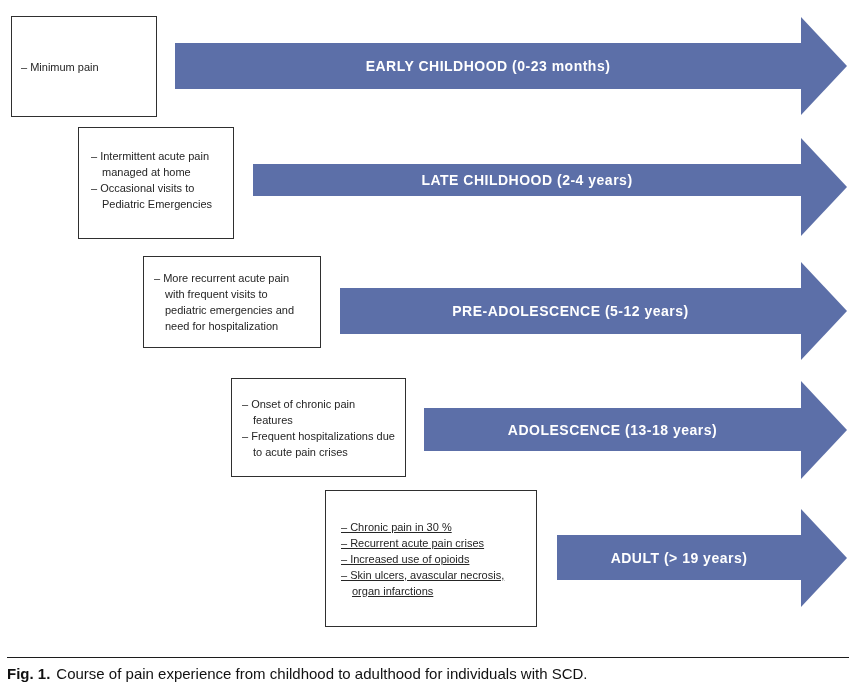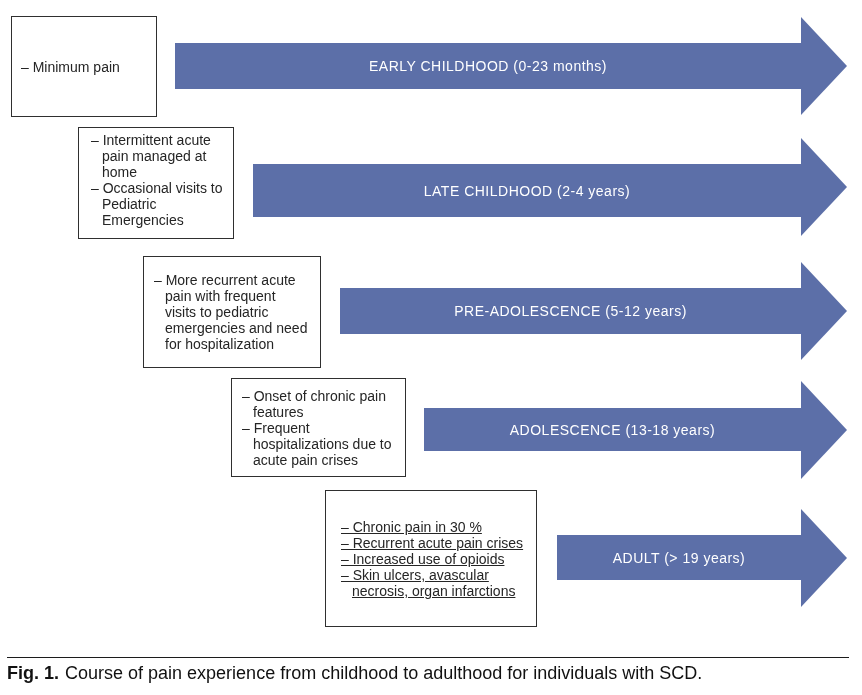--- a/index.html
+++ b/index.html
@@ -15,38 +15,38 @@
     background: #ffffff;
     overflow: hidden;
   }
   .note-box {
     position: absolute;
     background: #ffffff;
     border: 1px solid #2f2f2f;
     display: flex;
     flex-direction: column;
     justify-content: center;
-    font-size: 14px;
+    font-size: 11px;
     line-height: 16px;
     color: #252525;
   }
   .note {
     padding-left: 11px;
     text-indent: -11px;
   }
   .arrow-body {
     position: absolute;
     background: var(--arrow-fill, #5c6fa8);
     display: flex;
     align-items: center;
     justify-content: center;
   }
   .arrow-label {
     color: var(--arrow-label-color, #ffffff);
-    font-weight: normal;
+    font-weight: bold;
     font-size: 14px;
     letter-spacing: 0.5px;
     white-space: nowrap;
   }
   .arrow-head {
     position: absolute;
     width: 0;
     height: 0;
     border-top: 49px solid transparent;
     border-bottom: 49px solid transparent;
@@ -58,21 +58,21 @@
     top: 657px;
     width: 842px;
     height: 0;
     border-top: 1px solid #1c1c1c;
   }
   .figure-caption {
     position: absolute;
     left: 7px;
     top: 665px;
     width: 845px;
-    font-size: 18px;
+    font-size: 15px;
     line-height: 17px;
     color: #111111;
   }
   .caption-label { font-weight: bold; margin-right: 6px; }
 </style>
 </head>
 <body>
 
 <div class="figure-canvas">
 
@@ -81,26 +81,26 @@
   </div>
   <div class="arrow-body" style="left:175px; top:43px; width:626px; height:46px;">
     <span class="arrow-label">EARLY CHILDHOOD (0-23 months)</span>
   </div>
   <div class="arrow-head" style="left:801px; top:17px;"></div>
 
   <div class="note-box" style="left:78px; top:127px; width:156px; height:112px; padding:6px 6px 12px 12px;">
     <div class="note">– Intermittent acute pain managed at home</div>
     <div class="note">– Occasional visits to Pediatric Emergencies</div>
   </div>
-  <div class="arrow-body" style="left:253px; top:164px; width:548px; height:53px;">
+  <div class="arrow-body" style="left:253px; top:164px; width:548px; height:32px;">
     <span class="arrow-label">LATE CHILDHOOD (2-4 years)</span>
   </div>
   <div class="arrow-head" style="left:801px; top:138px;"></div>
 
-  <div class="note-box" style="left:143px; top:256px; width:178px; height:112px; padding:6px 12px 6px 10px;">
+  <div class="note-box" style="left:143px; top:256px; width:178px; height:92px; padding:6px 12px 6px 10px;">
     <div class="note">– More recurrent acute pain with frequent visits to pediatric emergencies and need for hospitalization</div>
   </div>
   <div class="arrow-body" style="left:340px; top:288px; width:461px; height:46px;">
     <span class="arrow-label">PRE-ADOLESCENCE (5-12 years)</span>
   </div>
   <div class="arrow-head" style="left:801px; top:262px;"></div>
 
   <div class="note-box" style="left:231px; top:378px; width:175px; height:99px; padding:6px 8px 6px 10px;">
     <div class="note">– Onset of chronic pain features</div>
     <div class="note">– Frequent hospitalizations due to acute pain crises</div>

